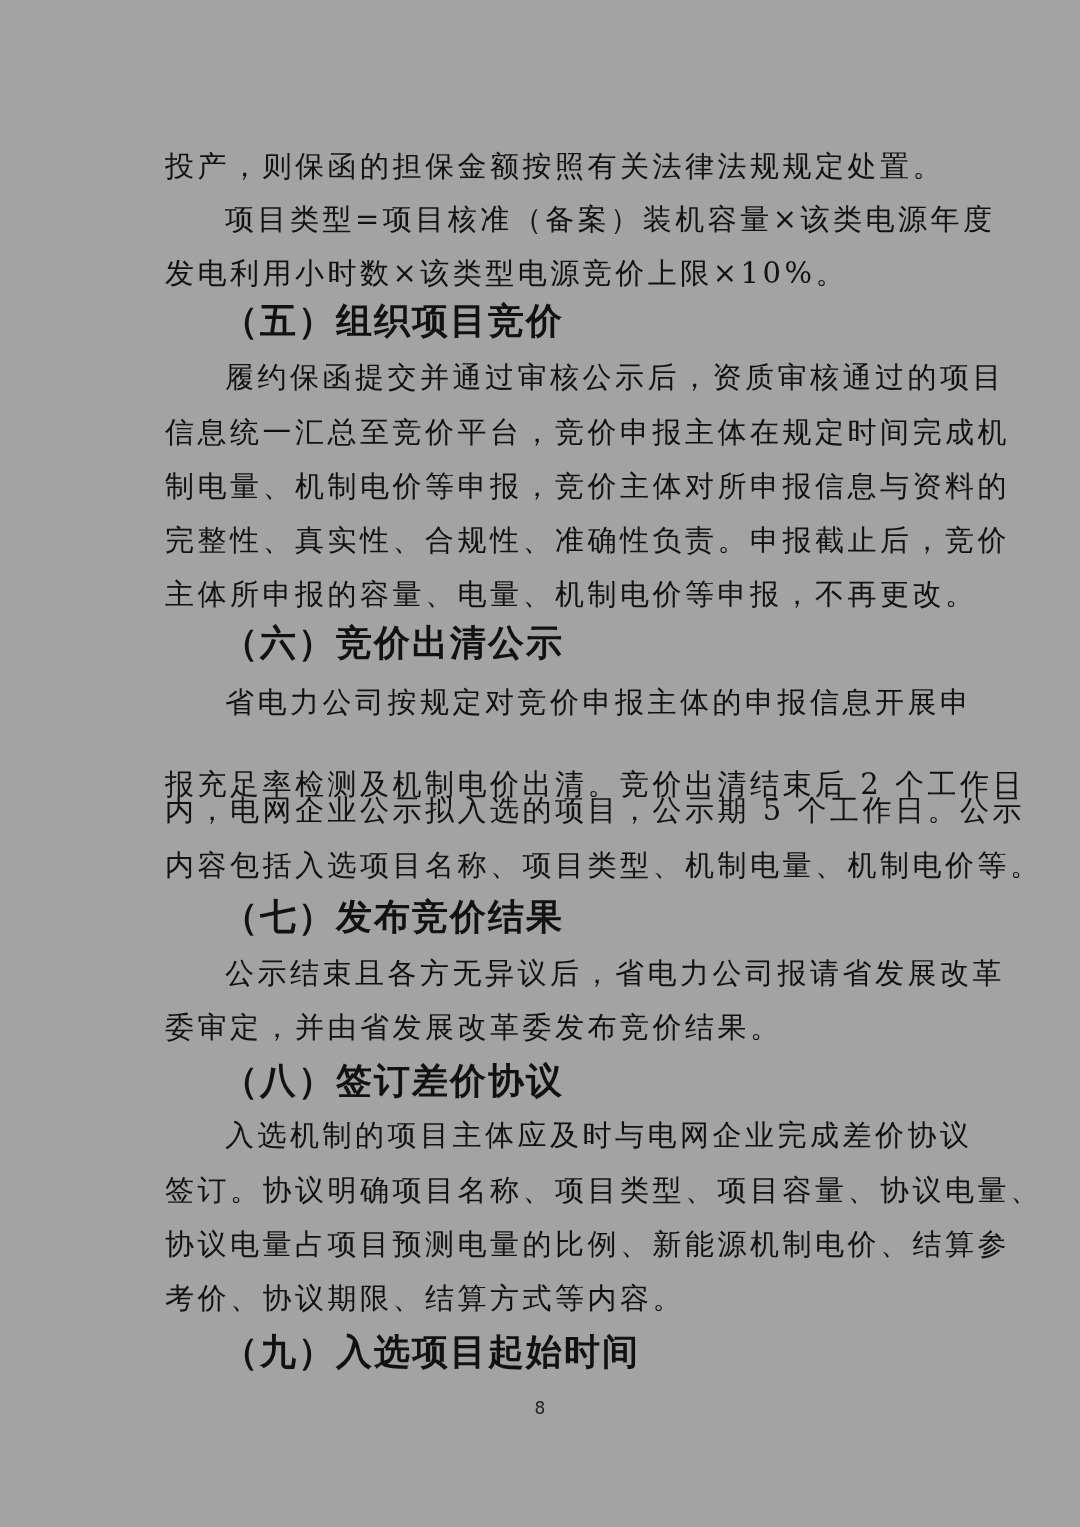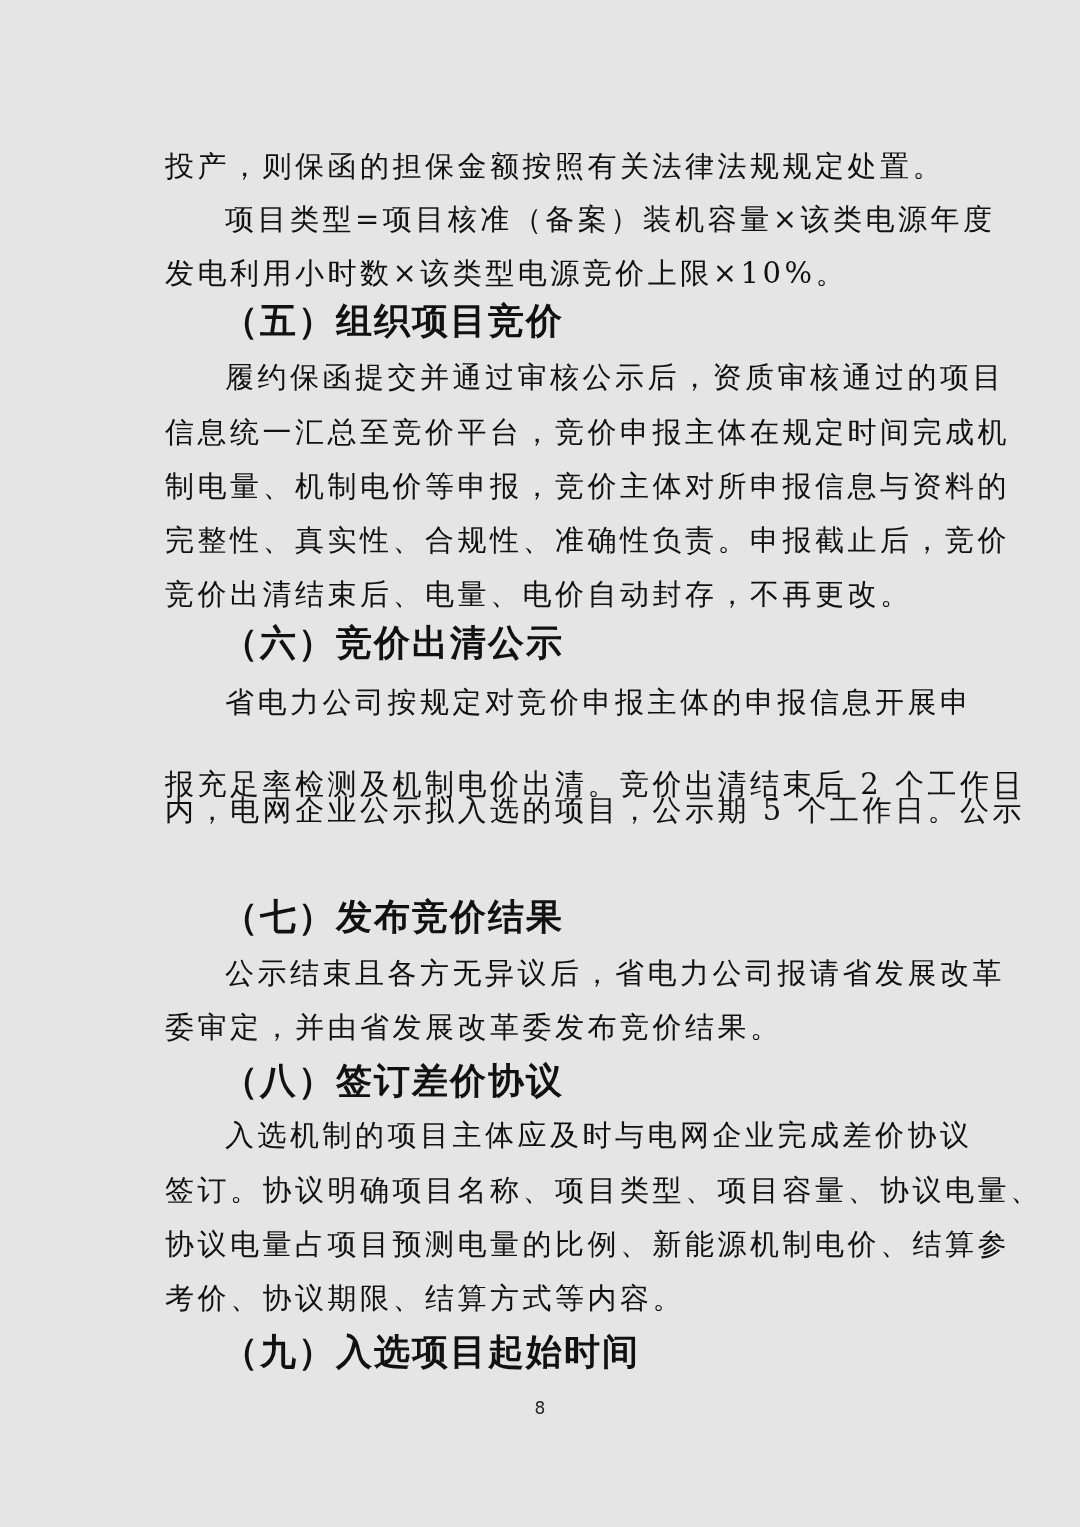--- a/index.html
+++ b/index.html
@@ -1,17 +1,17 @@
 <!DOCTYPE html>
 <html><head>
 <meta charset="utf-8">
 <style>
   html, body { margin: 0; padding: 0; background: #ffffff; }
   body { width: 1080px; height: 1527px; position: relative; overflow: hidden; }
-  .page { position: absolute; left: 0; top: 0; width: 1080px; height: 1527px; background: #e5e5e5; text-decoration: underline; }
+  .page { position: absolute; left: 0; top: 0; width: 1080px; height: 1527px; background: #a3a3a3; text-decoration: underline; }
   .line {
     position: absolute;
     left: 165px;
     width: 750px;
     font-family: "DejaVu Serif", "Liberation Serif", serif;
     font-size: 29px;
     color: #111;
     white-space: nowrap;
     letter-spacing: 3.5px;
     line-height: 40px;
@@ -50,27 +50,28 @@
 
   <div class="line indent" style="top:199px">项目类型=项目核准（备案）装机容量×该类电源年度</div>
   <div class="line last" style="top:253px">发电利用小时数×该类型电源竞价上限×10%。</div>
 
   <div class="heading" style="top:301px">（五）组织项目竞价</div>
 
   <div class="line indent" style="top:357px">履约保函提交并通过审核公示后，资质审核通过的项目</div>
   <div class="line" style="top:412px">信息统一汇总至竞价平台，竞价申报主体在规定时间完成机</div>
   <div class="line" style="top:466px">制电量、机制电价等申报，竞价主体对所申报信息与资料的</div>
   <div class="line" style="top:520px">完整性、真实性、合规性、准确性负责。申报截止后，竞价</div>
-  <div class="line last" style="top:574px">竞价出清结束后、电量、电价自动封存，不再更改。</div>
+  <div class="line last" style="top:574px">主体所申报的容量、电量、机制电价等申报，不再更改。</div>
 
   <div class="heading" style="top:623px">（六）竞价出清公示</div>
 
   <div class="line indent" style="top:682px">省电力公司按规定对竞价申报主体的申报信息开展申</div>
   <div class="line" style="top:764px">报充足率检测及机制电价出清。竞价出清结束后 2 个工作日</div>
   <div class="line" style="top:790px">内，电网企业公示拟入选的项目，公示期 5 个工作日。公示</div>
+  <div class="line" style="top:845px">内容包括入选项目名称、项目类型、机制电量、机制电价等。</div>
 
   <div class="heading" style="top:897px">（七）发布竞价结果</div>
 
   <div class="line last" style="top:1007px">委审定，并由省发展改革委发布竞价结果。</div>
   <div class="line indent" style="top:953px">公示结束且各方无异议后，省电力公司报请省发展改革</div>
 
   <div class="heading" style="top:1061px">（八）签订差价协议</div>
 
   <div class="line indent" style="top:1115px">入选机制的项目主体应及时与电网企业完成差价协议</div>
   <div class="line" style="top:1224px">协议电量占项目预测电量的比例、新能源机制电价、结算参</div>

